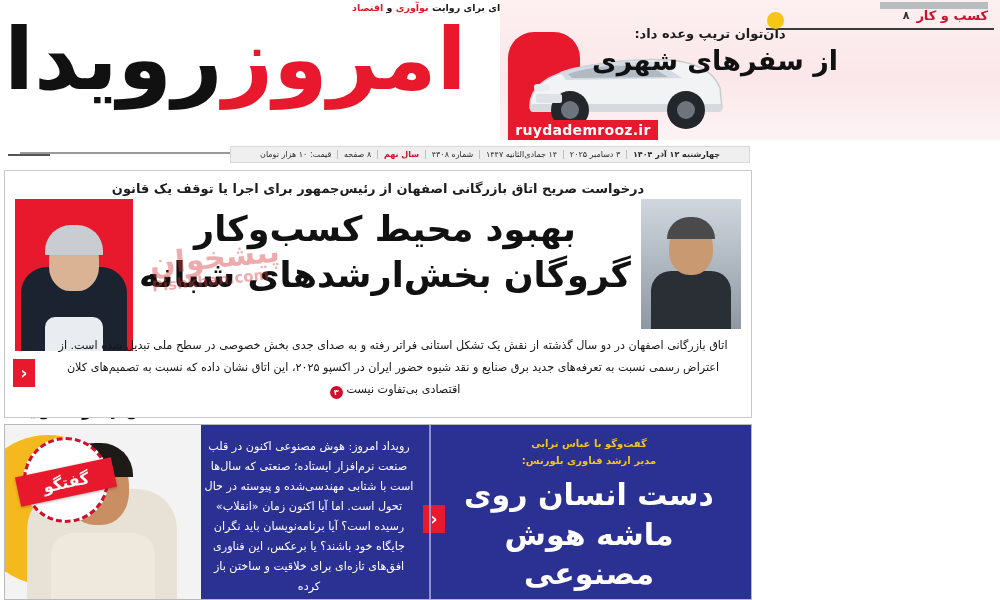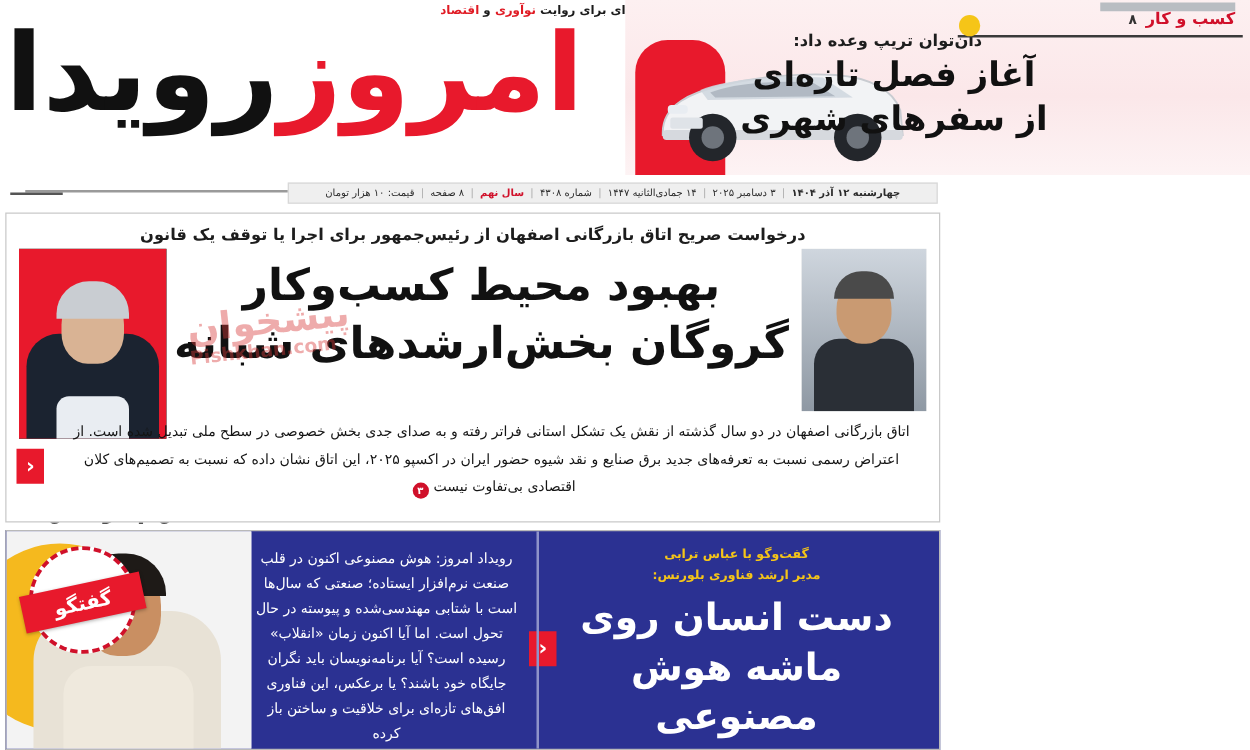--- a/index.html
+++ b/index.html
@@ -247,21 +247,20 @@
       <div class="tb-graybar"></div>
       <div class="tb-section">
         <span class="lbl">کسب و کار</span>
         <span class="pg">۸</span>
       </div>
       <div class="tb-rule"></div>
       <div class="tb-dot"></div>
 
       <div class="tb-kicker">دان‌توان تریپ وعده داد:</div>
       <div class="tb-head">
-        <div>آغاز فصل تازه‌ای</div>
         <div>از سفرهای شهری</div>
       </div>
 
       <div class="car-wrap">
         <div class="car-redpanel"></div>
         <svg width="250" height="122" viewBox="0 0 250 122" style="position:absolute;top:0;left:0;">
           <g>
             <path d="M30 88 C30 66 52 56 78 50 C104 44 140 40 168 42 C196 44 214 54 220 70 L222 90 L30 90 Z" fill="#f2f3f5" stroke="#c9ccd1" stroke-width="1.5"></path>
             <path d="M60 54 C80 46 120 42 158 44 L182 60 L66 62 Z" fill="#cfd6de" opacity=".85"></path>
             <path d="M68 56 C86 49 118 46 150 48 L168 59 L72 60 Z" fill="#8e98a3" opacity=".5"></path>
@@ -269,20 +268,21 @@
             <circle cx="70" cy="92" r="19" fill="#23262b"></circle>
               <circle cx="70" cy="92" r="9" fill="#6e747c"></circle>
             <circle cx="186" cy="92" r="19" fill="#23262b"></circle>
               <circle cx="186" cy="92" r="9" fill="#6e747c"></circle>
             <rect x="34" y="66" width="16" height="7" rx="3" fill="#e9edf2"></rect>
             <rect x="36" y="76" width="26" height="9" rx="2" fill="#dfe3e8"></rect>
           </g>
         </svg>
       </div>
 
+      <div class="site-url">ruydademrooz.ir</div>
     </div>
 
     <div class="datebar-line"></div>
     <div class="datebar">
       <span class="strong">چهارشنبه ۱۲ آذر ۱۴۰۴</span>
       <span class="sep">|</span>
       <span>۳ دسامبر ۲۰۲۵</span>
       <span class="sep">|</span>
       <span>۱۴ جمادی‌الثانیه ۱۴۴۷</span>
       <span class="sep">|</span>

